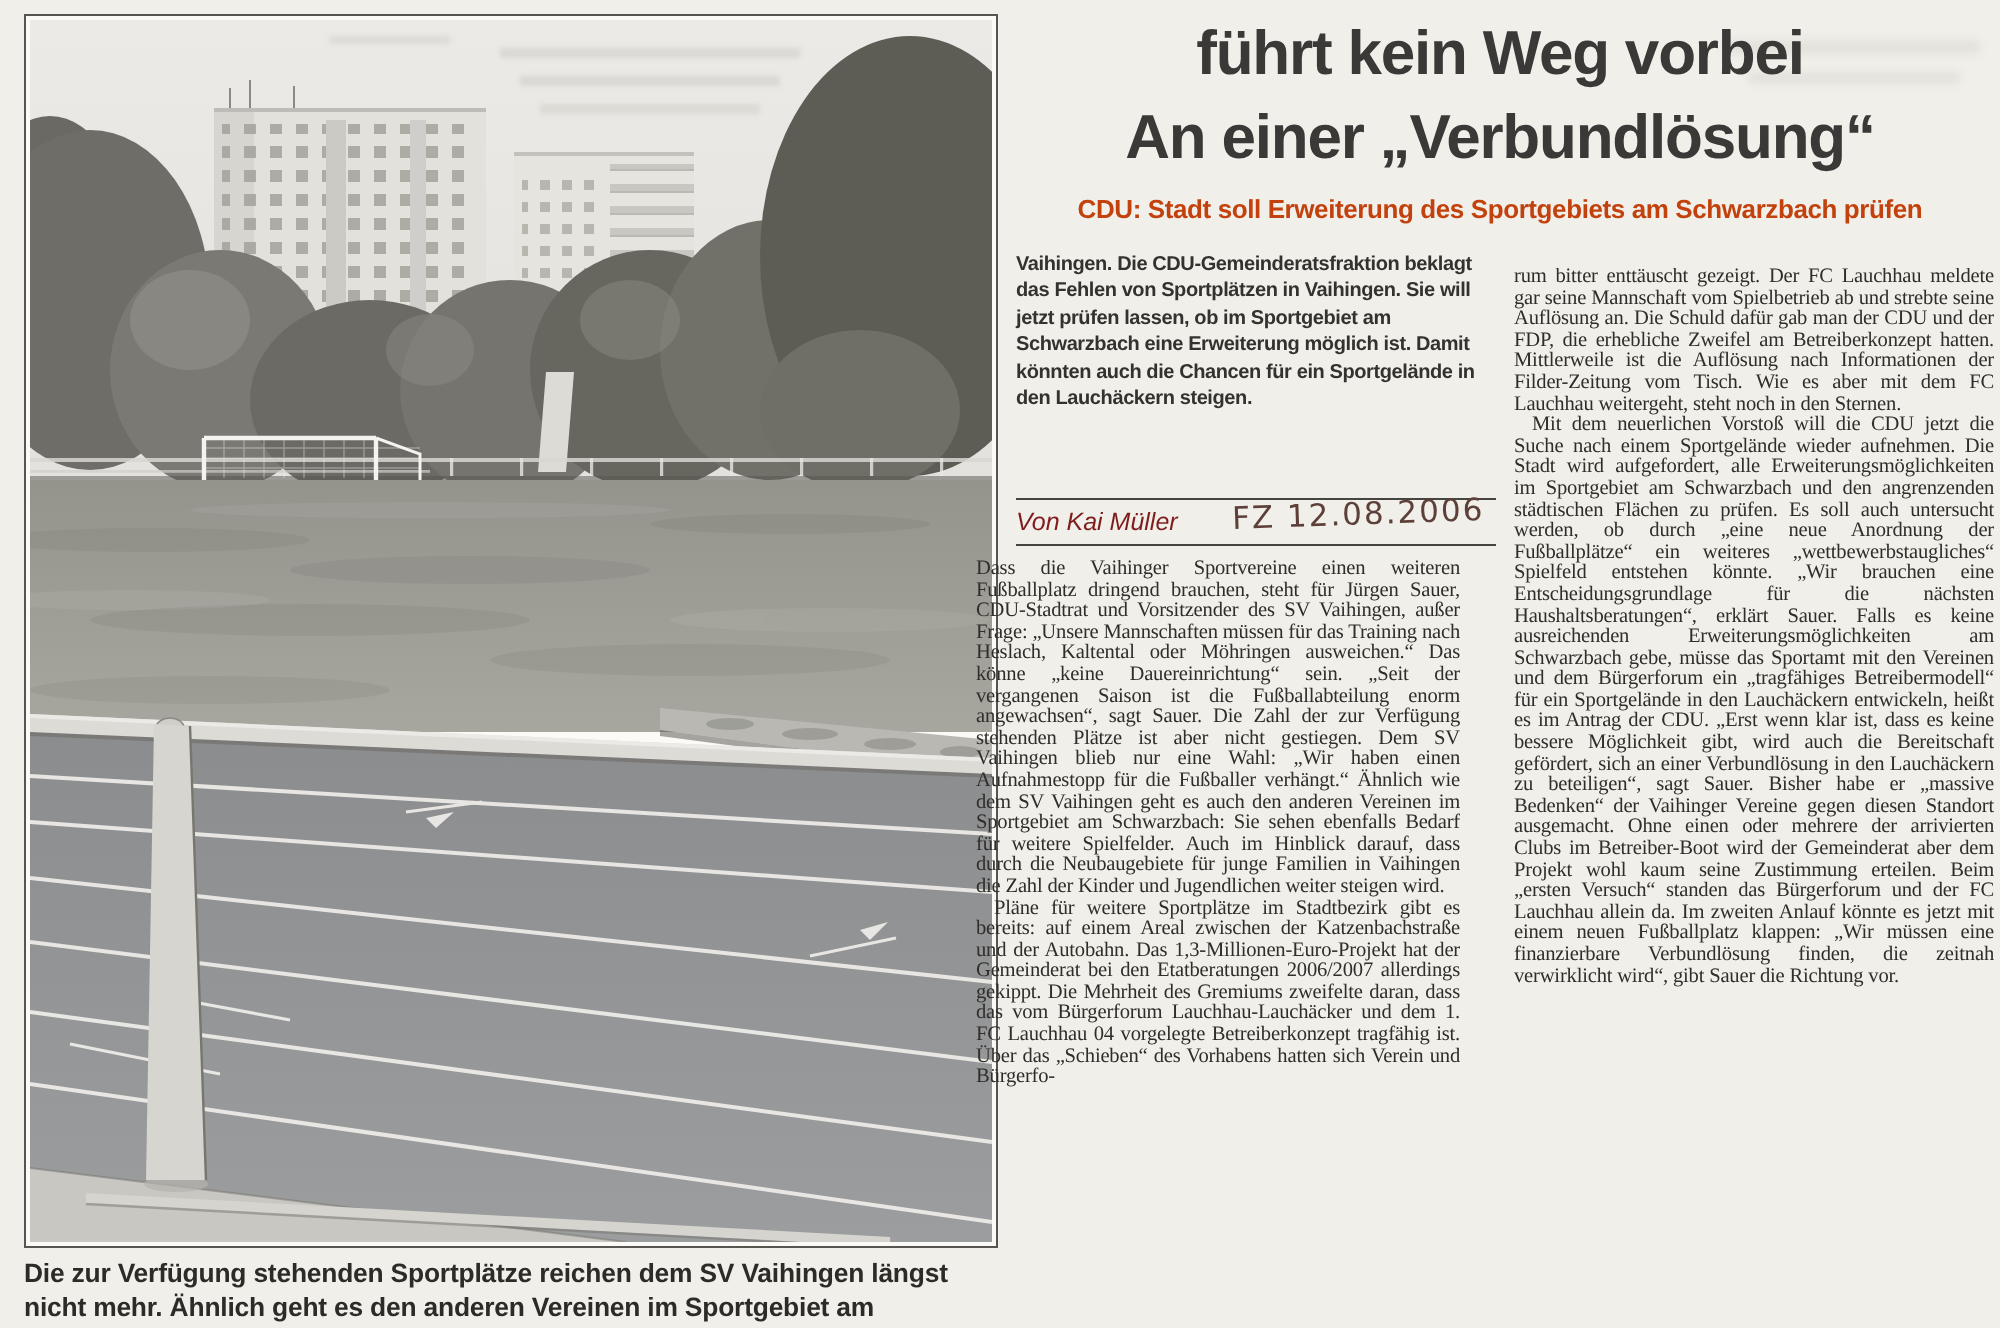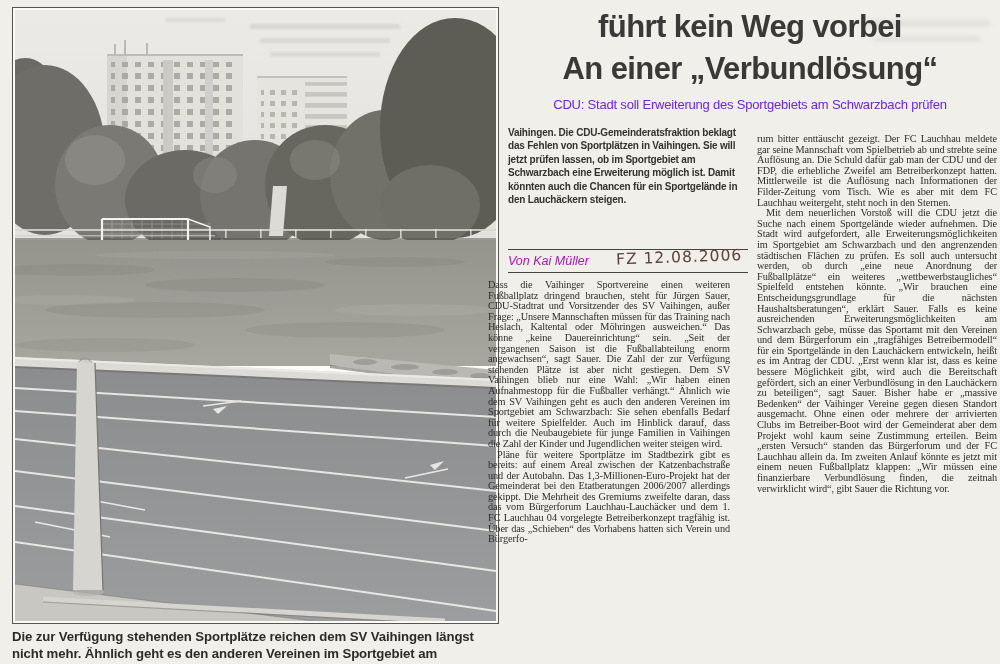--- a/index.html
+++ b/index.html
@@ -25,34 +25,34 @@
     font-weight:normal;font-size:10px;color:#8b8a85;letter-spacing:0;
   }
   
   .headline{
     position:absolute;left:503px;top:6px;width:494px;text-align:center;
     font-weight:bold;font-size:31px;line-height:42px;color:#3a3938;
     letter-spacing:-0.6px;
   }
   .subhead{
     position:absolute;left:503px;top:97px;width:494px;text-align:center;
-    font-weight:normal;font-size:13px;color:#6d28d9;letter-spacing:-0.2px;
+    font-weight:bold;font-size:13px;color:#c2410c;letter-spacing:-0.2px;
   }
   .lead{
     position:absolute;left:508px;top:126px;width:242px;
     font-weight:bold;font-size:10px;line-height:13.4px;color:#33322e;
     letter-spacing:-0.2px;text-align:left;
   }
   .byline-block{
     position:absolute;left:508px;top:249px;width:240px;height:22px;
     border-top:1px solid #45443f;border-bottom:1px solid #45443f;
   }
   .byline{
     position:absolute;left:0;top:4px;
-    font-style:italic;font-size:12.5px;color:#a21caf;
+    font-style:italic;font-size:12.5px;color:#7f1d1d;
   }
   .handwriting{
     position:absolute;left:108px;top:-2px;width:140px;
     font-family:"DejaVu Sans",sans-serif;
     font-size:15.5px;letter-spacing:1px;color:#5c4039;
     transform:rotate(-2deg);white-space:nowrap;
   }
   .bodycol{
     position:absolute;width:242px;
     font-family:"Liberation Serif",serif;

